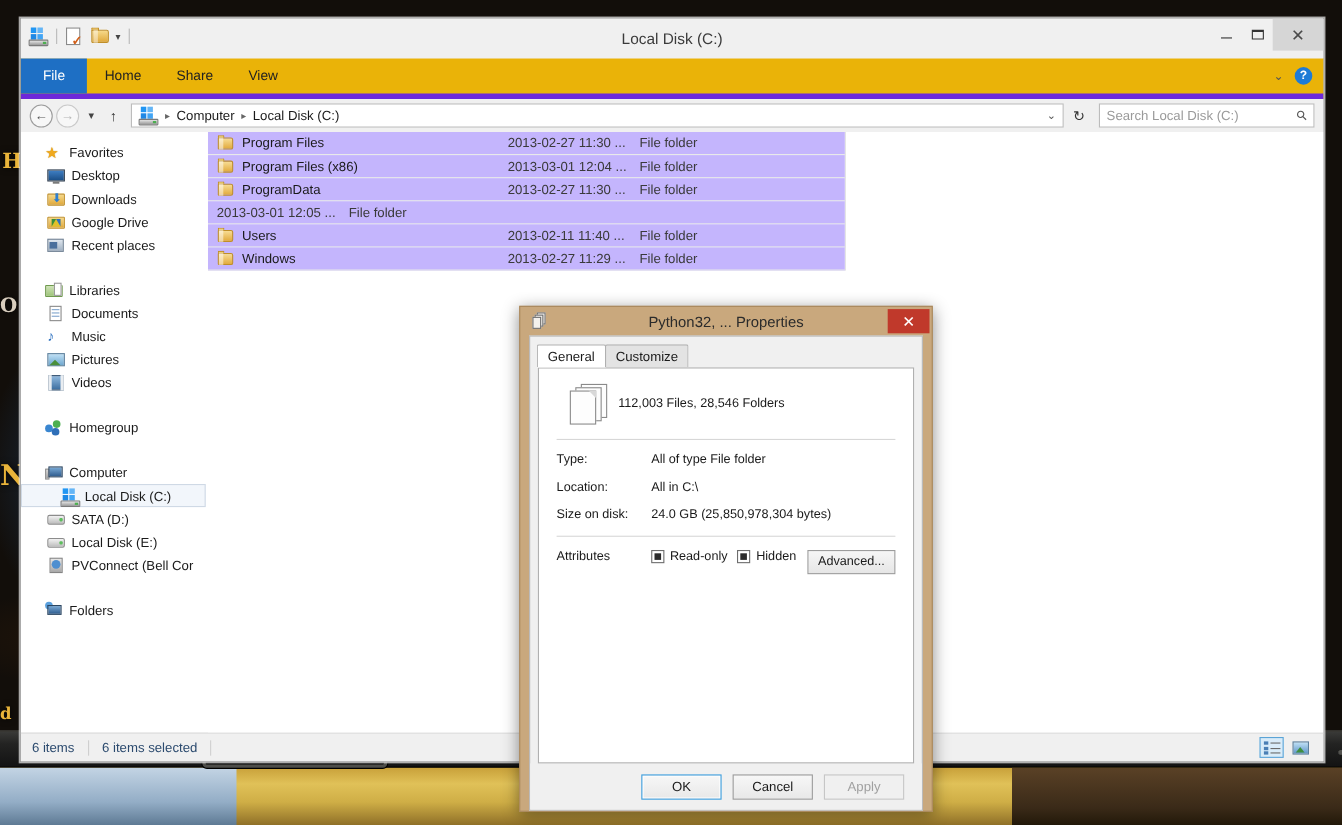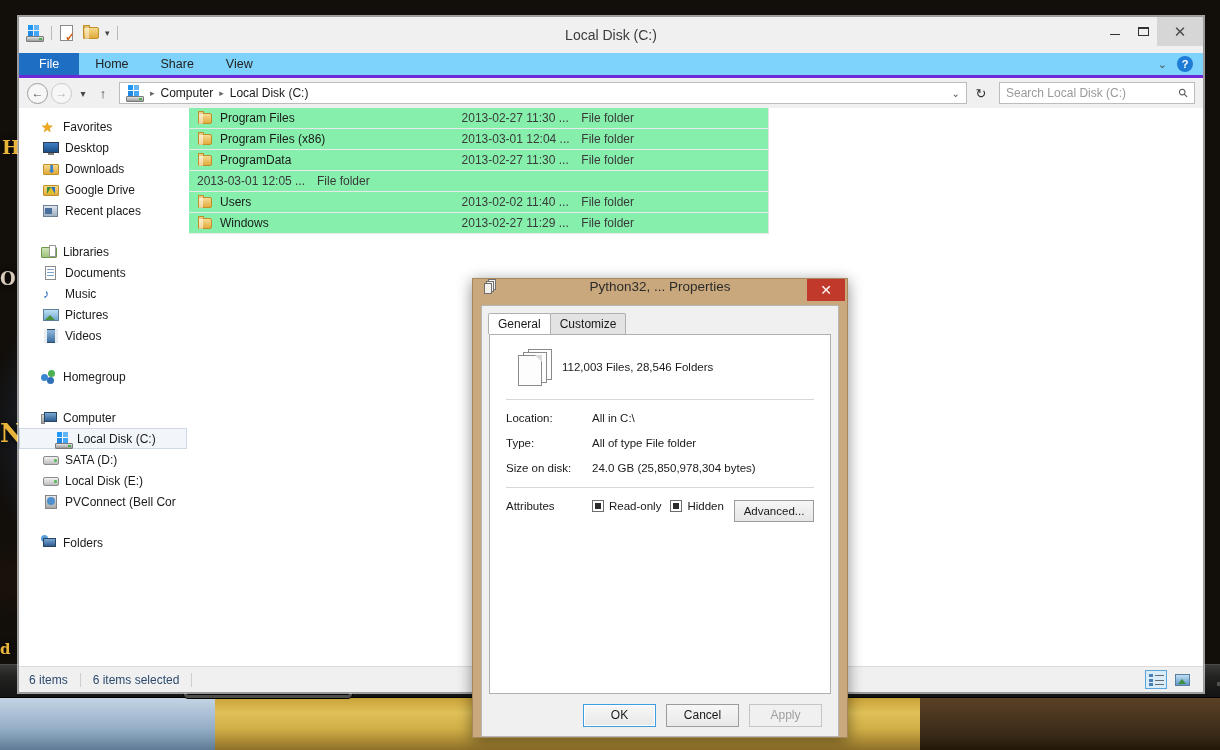--- a/index.html
+++ b/index.html
@@ -144,22 +144,22 @@
   .win-btn {
     width: 28px; height: 29px; display: flex; align-items: center; justify-content: center;
     font-size: 12px; color: #333;
   }
   .win-btn.close { width: 46px; background: #d6d6d6; color: #4a4a4a; font-size: 15px; }
   .win-btn .min-gl { display:block; width:10px; height:1px; background:#333; margin-top:6px; }
   .win-btn .max-gl { display:block; width:11px; height:9px; border:1px solid #333; border-top-width:2px; }
 
   
   .ribbonbar {
-    height: 25px; background: #7dd3fc; display: flex; align-items: stretch;
-    border-bottom: 3px solid #6d28d9; flex: none;
+    height: 37px; background: #eab308; display: flex; align-items: stretch;
+    border-bottom: 5px solid #6d28d9; flex: none;
   }
   .rtab {
     display: flex; align-items: center; padding: 0 16px;
     font-size: 12.5px; color: #222;
   }
   .rtab.file { background: #1e6fc4; color: #fff; padding: 0 20px; font-size:12.5px;}
   .ribbon-right { margin-left: auto; display: flex; align-items: center; gap: 10px; padding-right: 10px; }
   .chev-dn { font-size: 11px; color: #555; }
   .help-ic {
     width: 16px; height: 16px; border-radius: 50%;
@@ -267,21 +267,21 @@
   .sort-arrow {
     position: absolute; left: 128px; top: 1px;
     width: 0; height: 0;
     border-left: 5px solid transparent; border-right: 5px solid transparent;
     border-bottom: 5px solid #7d97b5;
   }
   .rows { border-right: 1px solid #e2e2e2; width: 580px; }
   .frow {
     height: 21px; display: flex; align-items: center;
     font-size: 12px; color: #1a1a1a;
-    background: #86efac;
+    background: #c4b5fd;
     border-bottom: 1px solid #e8e9ea;
   }
   .fcell { padding-left: 8px; overflow: hidden; white-space: nowrap; }
   .fcell.name { width: 265px; display: flex; align-items: center; gap: 7px; }
   .fcell.date { width: 120px; color: #3a3a3a; }
   .fcell.type { width: 115px; color: #3a3a3a; }
   .fcell.size { width: 80px; }
   .ficon { width: 16px; height: 16px; position: relative; flex: none; }
   .ficon .bk { position:absolute; left:1px; top:3px; width:14px; height:11px; background:linear-gradient(180deg,#f7dc93,#e2ab3e); border:1px solid #c08f28; border-radius:1px 2px 2px 1px; }
   .ficon .tb { position:absolute; left:1px; top:1px; width:6px; height:3px; background:#ead07a; border:1px solid #c08f28; border-bottom:none; border-radius:1px 1px 0 0; }
@@ -308,21 +308,21 @@
   #props {
     position: absolute;
     left: 472px; top: 278px;
     width: 376px; height: 460px;
     background: #c9a87d;
     border: 1px solid #a8875c;
     display: flex; flex-direction: column;
     box-shadow: 0 3px 14px rgba(0,0,0,.45);
   }
   .dlg-title {
-    height: 26px; display: flex; align-items: flex-start;
+    height: 26px; display: flex; align-items: center;
     position: relative; flex: none; padding-left: 10px;
   }
   .dlg-ic { width: 16px; height: 16px; position: relative; }
   .dlg-ic .p1,.dlg-ic .p2,.dlg-ic .p3 { position:absolute; background:#f4f1ec; border:1px solid #6f6f6f; }
   .dlg-ic .p1{left:5px;top:0;width:8px;height:11px;}
   .dlg-ic .p2{left:3px;top:2px;width:8px;height:11px;}
   .dlg-ic .p3{left:1px;top:4px;width:8px;height:11px;}
   .dlg-title-txt {
     position: absolute; left: 0; right: 0; text-align: center;
     font-size: 13.5px; color: #2b2b2b; pointer-events: none;
@@ -680,21 +680,21 @@
         </div>
         <div class="frow">
           <div class="fcell name">
             <span class="ficon">
                 <span class="tb"></span>
                 <span class="bk"></span>
                 <span class="pl"></span>
               </span>
             <span>Users</span>
           </div>
-          <div class="fcell date">2013-02-02 11:40 ...</div>
+          <div class="fcell date">2013-02-11 11:40 ...</div>
           <div class="fcell type">File folder</div>
           <div class="fcell size"></div>
         </div>
         <div class="frow">
           <div class="fcell name">
             <span class="ficon">
                 <span class="tb"></span>
                 <span class="bk"></span>
                 <span class="pl"></span>
               </span>
@@ -752,26 +752,26 @@
           <span class="d d1"></span>
             <span class="d d2"></span>
             <span class="d d3"></span>
             <span class="fold"></span>
         </span>
         <span class="hdrtxt">112,003 Files, 28,546 Folders</span>
       </div>
       <div class="hr"></div>
 
       <div class="inforow">
+        <span class="ilabel">Type:</span>
+        <span class="ivalue">All of type File folder</span>
+      </div>
+      <div class="inforow">
         <span class="ilabel">Location:</span>
         <span class="ivalue">All in C:\</span>
-      </div>
-      <div class="inforow">
-        <span class="ilabel">Type:</span>
-        <span class="ivalue">All of type File folder</span>
       </div>
       <div class="inforow">
         <span class="ilabel">Size on disk:</span>
         <span class="ivalue">24.0 GB (25,850,978,304 bytes)</span>
       </div>
 
       <div class="hr" style="margin-top:4px"></div>
 
       <div class="attrblk">
         <span class="attrlabel">Attributes</span>

